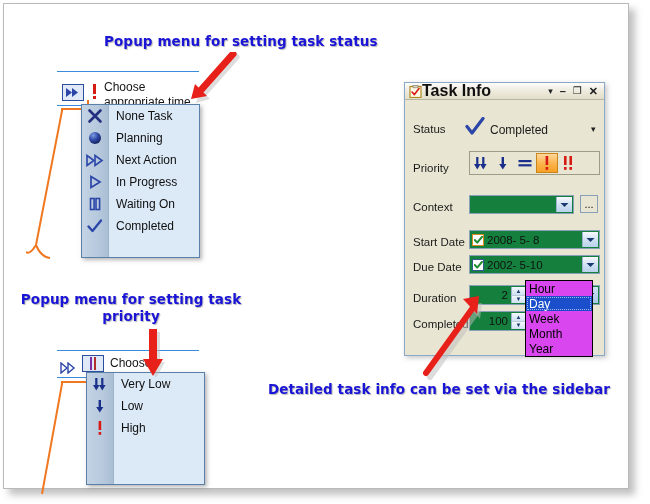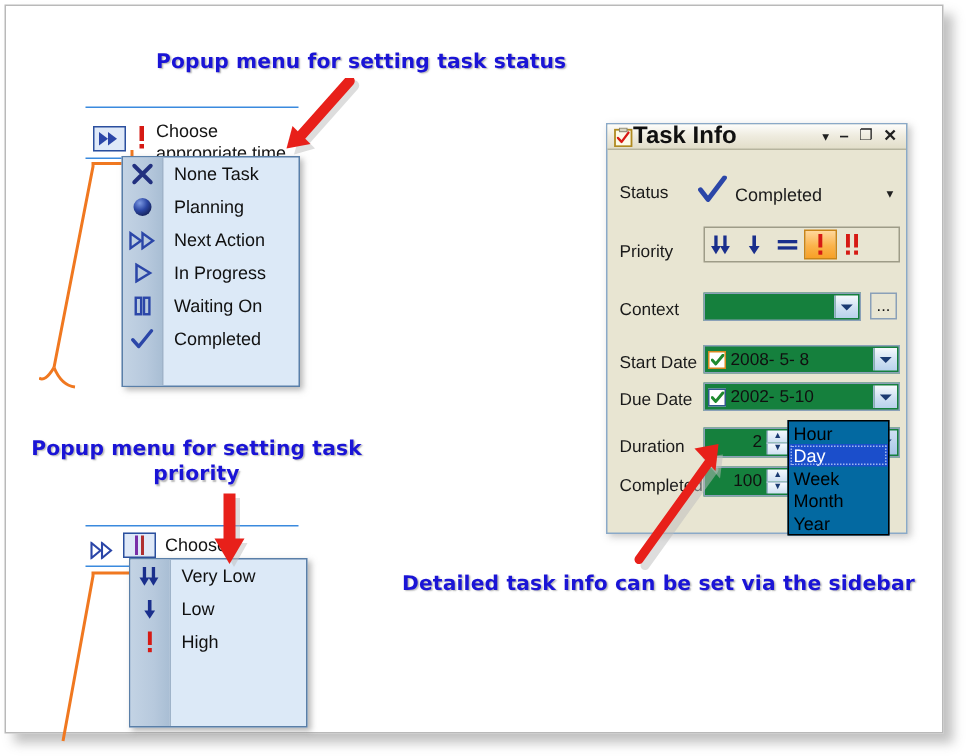--- a/index.html
+++ b/index.html
@@ -142,21 +142,21 @@
     border:1px solid #c98519;
   }
   .chk{
     width:12px;height:12px;background:#ffffff;border:1px solid #31588f;
     display:inline-flex;align-items:center;justify-content:center;
     box-sizing:border-box;margin:0 3px 0 2px;
   }
   .chk.orange{border:1px solid #d88a21;}
   .dd-list{
     position:absolute;left:525px;top:280px;width:68px;
-    background:#0369a1;border:1px solid #000000;
+    background:#d946ef;border:1px solid #000000;
     box-sizing:border-box;z-index:40;
   }
   .dd-item{
     height:15px;font-size:12px;color:#000;padding-left:3px;
     display:flex;align-items:center;
     font-family:"Liberation Sans", sans-serif;
   }
   .dd-item.sel{background:#1b4ecb;color:#ffffff;outline:1px dotted #9fb6ef;outline-offset:-2px;}
   .ellipsis-btn{
     position:absolute;width:18px;height:18px;

